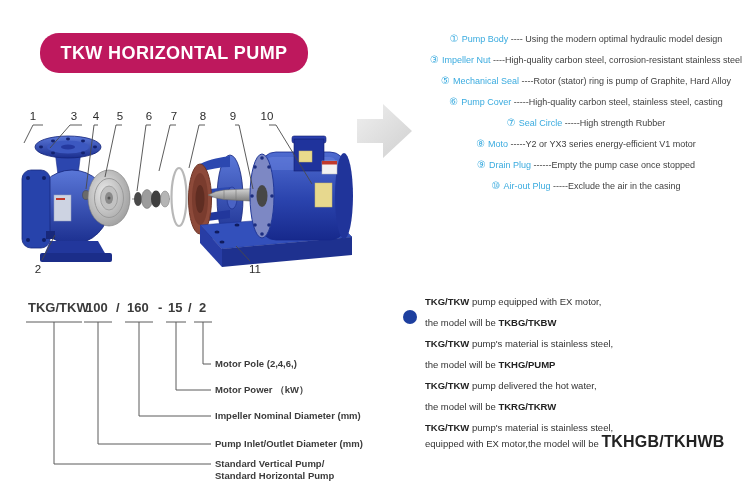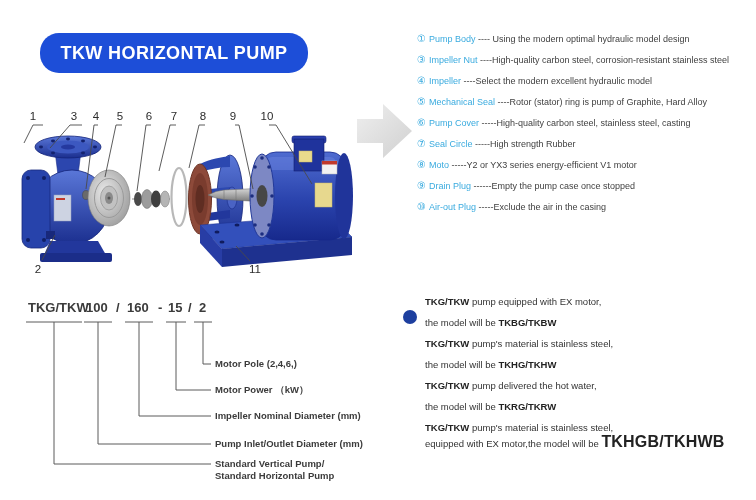--- a/index.html
+++ b/index.html
@@ -1,27 +1,27 @@
 <!DOCTYPE html>
 <html><head>
 <meta charset="utf-8">
 <style>
   html,body{margin:0;padding:0;background:#fff;}
   .canvas{position:relative;width:756px;height:500px;background:#ffffff;overflow:hidden;
           font-family:"Liberation Sans","DejaVu Sans",sans-serif;}
 
   
-  .banner{position:absolute;left:40px;top:33px;width:268px;height:40px;background:#1d4ed8;
+  .banner{position:absolute;left:40px;top:33px;width:268px;height:40px;background:#be185d;
           border-radius:19px;display:flex;align-items:center;justify-content:center;
           color:#ffffff;font-weight:bold;font-size:18px;letter-spacing:.4px;}
 
   
   .parts-list{position:absolute;left:417px;top:33px;width:338px;list-style:none;margin:0;padding:0;
               font-size:9px;color:#3f3f3f;}
-  .parts-list li{margin-bottom:8.5px;line-height:11.5px;padding-left:15px;text-indent:-15px;}
+  .parts-list li{margin-bottom:8.5px;line-height:11.5px;padding-left:15px;text-indent:-15px;text-align:center;}
   .num{color:#3aabdf;font-size:10px;margin-right:3px;font-family:"DejaVu Sans",sans-serif;}
   .pname{color:#3aabdf;}
 
   
   .bullet{position:absolute;left:403px;top:310px;width:14px;height:14px;border-radius:50%;background:#1d3f9f;}
   .notes{position:absolute;left:425px;top:296px;width:328px;font-size:9.5px;color:#333;}
   .note-line{margin-bottom:8.5px;line-height:12.5px;}
   .note-line.tight{margin-bottom:1px;}
   .nb,.nb2{font-weight:bold;color:#222;}
   .big{font-size:16px;letter-spacing:.2px;}
@@ -191,21 +191,20 @@
     <text class="callout" x="257" y="25" text-anchor="middle">10</text>
     <text class="callout" x="28" y="178" text-anchor="middle">2</text>
     <text class="callout" x="245" y="178" text-anchor="middle">11</text>
 
     <polygon points="347,24 373,24 373,9 402,36 373,63 373,48 347,48" fill="url(#gArrow)"></polygon>
   </svg>
 
   <ul class="parts-list">
     <li><span class="num">①</span><span class="pname">Pump Body</span><span> ---- Using the modern optimal hydraulic model design</span></li>
     <li><span class="num">③</span><span class="pname">Impeller Nut</span><span> ----High-quality carbon steel, corrosion-resistant stainless steel</span></li>
-    <li><span class="num">④</span><span class="pname">Impeller</span><span> ----Select the modern excellent hydraulic model</span></li>
     <li><span class="num">⑤</span><span class="pname">Mechanical Seal</span><span> ----Rotor (stator) ring is pump of Graphite, Hard Alloy</span></li>
     <li><span class="num">⑥</span><span class="pname">Pump Cover</span><span> -----High-quality carbon steel, stainless steel, casting</span></li>
     <li><span class="num">⑦</span><span class="pname">Seal Circle</span><span> -----High strength Rubber</span></li>
     <li><span class="num">⑧</span><span class="pname">Moto</span><span> -----Y2 or YX3 series energy-efficient V1 motor</span></li>
     <li><span class="num">⑨</span><span class="pname">Drain Plug</span><span> ------Empty the pump case once stopped</span></li>
     <li><span class="num">⑩</span><span class="pname">Air-out Plug</span><span> -----Exclude the air in the casing</span></li>
   </ul>
 
   <svg style="position:absolute;left:18px;top:296px;" width="370" height="200" viewBox="0 0 370 200">
     <text class="mcode" x="10" y="16">TKG/TKW</text>
@@ -236,20 +235,20 @@
     <text class="mlabel" x="197" y="151">Pump Inlet/Outlet Diameter (mm)</text>
     <text class="mlabel" x="197" y="171">Standard Vertical Pump/</text>
     <text class="mlabel" x="197" y="183">Standard Horizontal Pump</text>
   </svg>
 
   <div class="bullet"></div>
   <div class="notes">
     <div class="note-line"><span class="nb">TKG/TKW</span><span> pump equipped with EX motor,</span></div>
     <div class="note-line"><span>the model will be </span><span class="nb2">TKBG/TKBW</span></div>
     <div class="note-line"><span class="nb">TKG/TKW</span><span> pump's material is stainless steel,</span></div>
-    <div class="note-line"><span>the model will be </span><span class="nb2">TKHG/TKHW</span></div>
+    <div class="note-line"><span>the model will be </span><span class="nb2">TKHG/PUMP</span></div>
     <div class="note-line"><span class="nb">TKG/TKW</span><span> pump delivered the hot water,</span></div>
     <div class="note-line"><span>the model will be </span><span class="nb2">TKRG/TKRW</span></div>
     <div class="note-line tight"><span class="nb">TKG/TKW</span><span> pump's material is stainless steel,</span></div>
     <div class="note-line"><span>equipped with EX motor,the model will be </span><span class="nb2 big">TKHGB/TKHWB</span></div>
   </div>
 
 </div>
 
 </body></html>

